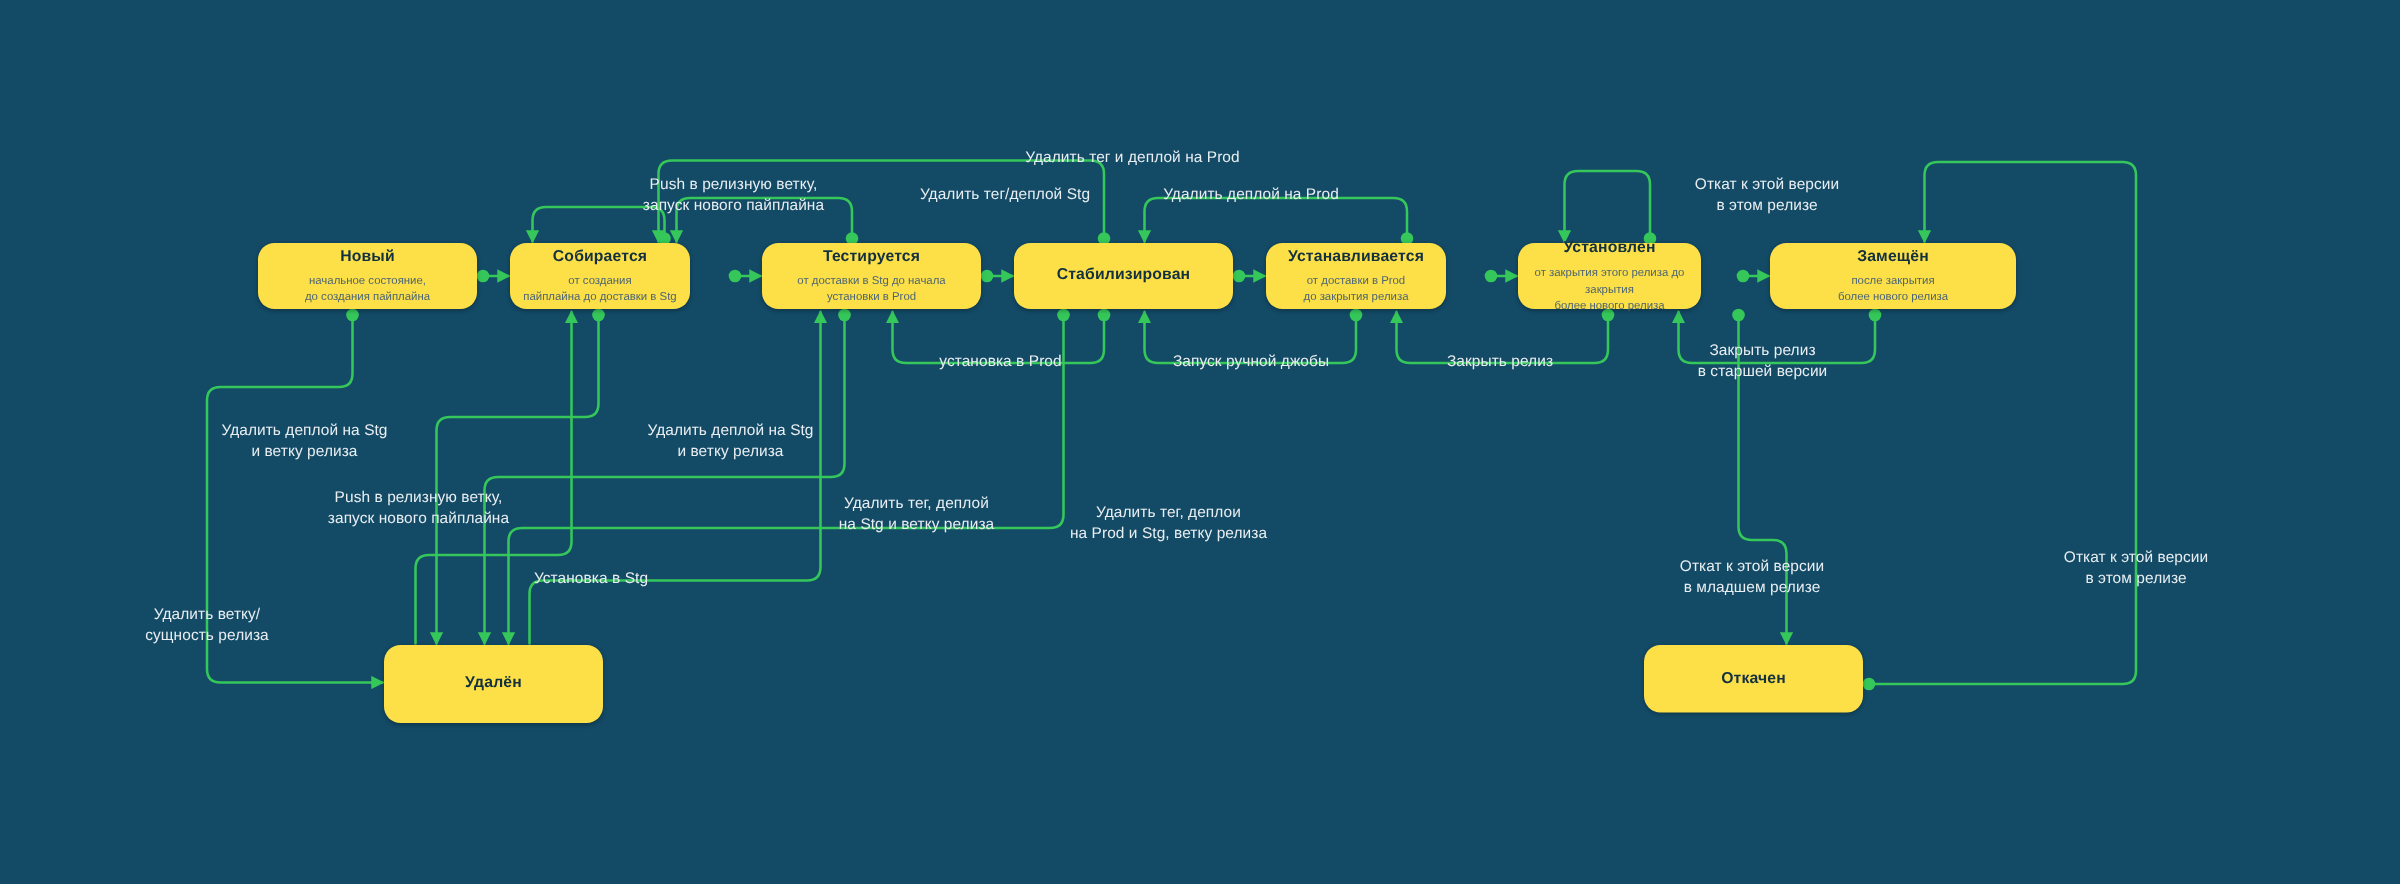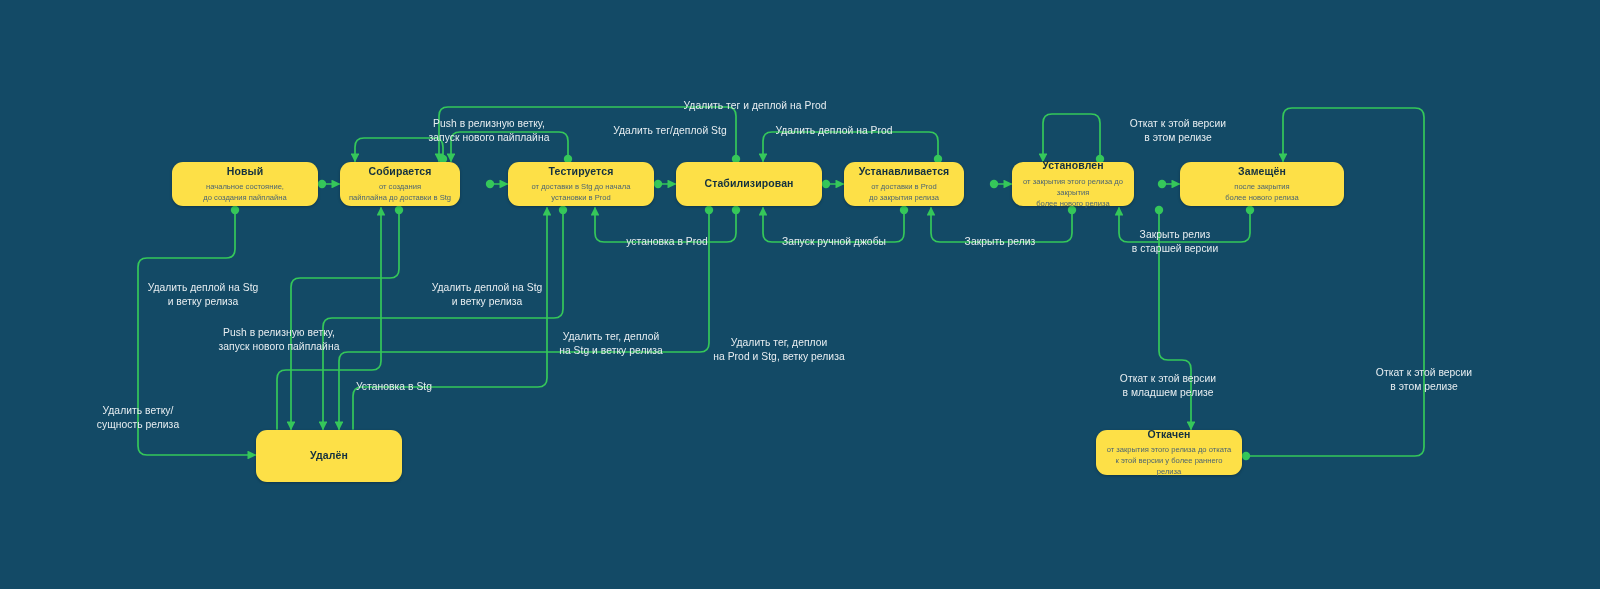--- a/index.html
+++ b/index.html
@@ -154,22 +154,20 @@
       <div class="node" style="left: 1180px; top: 162px; width: 164px; height: 44px;">
         <div class="node-title">Замещён</div>
         <div class="node-desc">после закрытия
 более нового релиза</div>
       </div>
       <div class="node" style="left: 256px; top: 430px; width: 146px; height: 52px;">
         <div class="node-title">Удалён</div>
       </div>
       <div class="node" style="left: 1096px; top: 430px; width: 146px; height: 45px;">
         <div class="node-title">Откачен</div>
-        <div class="node-desc">от закрытия этого релиза до отката
-к этой версии у более раннего релиза</div>
       </div>
     </div>
   <div id="labels">
       <div class="edge-label" style="left: 489px; top: 131px;">Push в релизную ветку,
 запуск нового пайплайна</div>
       <div class="edge-label" style="left: 755px; top: 106px;">Удалить тег и деплой на Prod</div>
       <div class="edge-label" style="left: 670px; top: 131px;">Удалить тег/деплой Stg</div>
       <div class="edge-label" style="left: 834px; top: 131px;">Удалить деплой на Prod</div>
       <div class="edge-label" style="left: 1178px; top: 131px;">Откат к этой версии
 в этом релизе</div>

